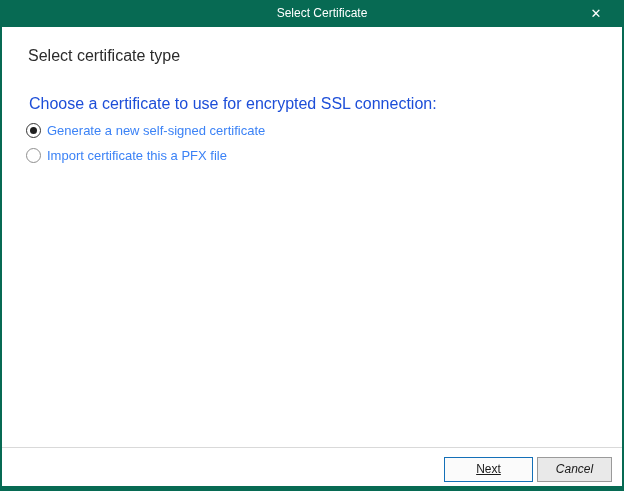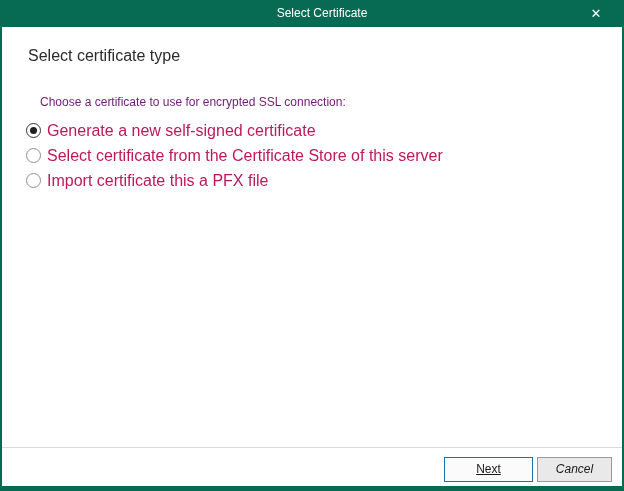--- a/index.html
+++ b/index.html
@@ -56,24 +56,24 @@
   .heading {
     position: absolute;
     left: 26px;
     top: 20px;
     font-size: 16px;
     font-weight: 400;
     color: #2b2b2b;
   }
   .instruction {
     position: absolute;
-    left: 38px;
+    left: 27px;
     top: 68px;
-    font-size: 12px;
-    color: #701a75;
+    font-size: 16px;
+    color: #1d4ed8;
   }
   .options {
     position: absolute;
     left: 24px;
     top: 96px;
   }
   .option-row {
     display: flex;
     align-items: center;
     height: 15px;
@@ -97,22 +97,22 @@
     content: "";
     position: absolute;
     left: 3px;
     top: 3px;
     width: 7px;
     height: 7px;
     border-radius: 50%;
     background: #1f1f1f;
   }
   .option-label {
-    font-size: 16px;
-    color: #be185d;
+    font-size: 13px;
+    color: #3b82f6;
     white-space: nowrap;
   }
   .footer-divider {
     position: absolute;
     left: 0;
     right: 0;
     top: 420px;
     height: 1px;
     background: #d9d9d9;
   }
@@ -158,24 +158,20 @@
 
     <div class="instruction">Choose a certificate to use for encrypted SSL connection:</div>
 
     <div class="options">
       <div class="option-row selected">
         <span class="radio"></span>
         <span class="option-label">Generate a new self-signed certificate</span>
       </div>
       <div class="option-row">
         <span class="radio"></span>
-        <span class="option-label">Select certificate from the Certificate Store of this server</span>
-      </div>
-      <div class="option-row">
-        <span class="radio"></span>
         <span class="option-label">Import certificate this a PFX file</span>
       </div>
     </div>
 
     <div class="footer-divider"></div>
 
     <div class="btn btn-next">Next</div>
 
     <div class="btn btn-cancel">Cancel</div>
 

